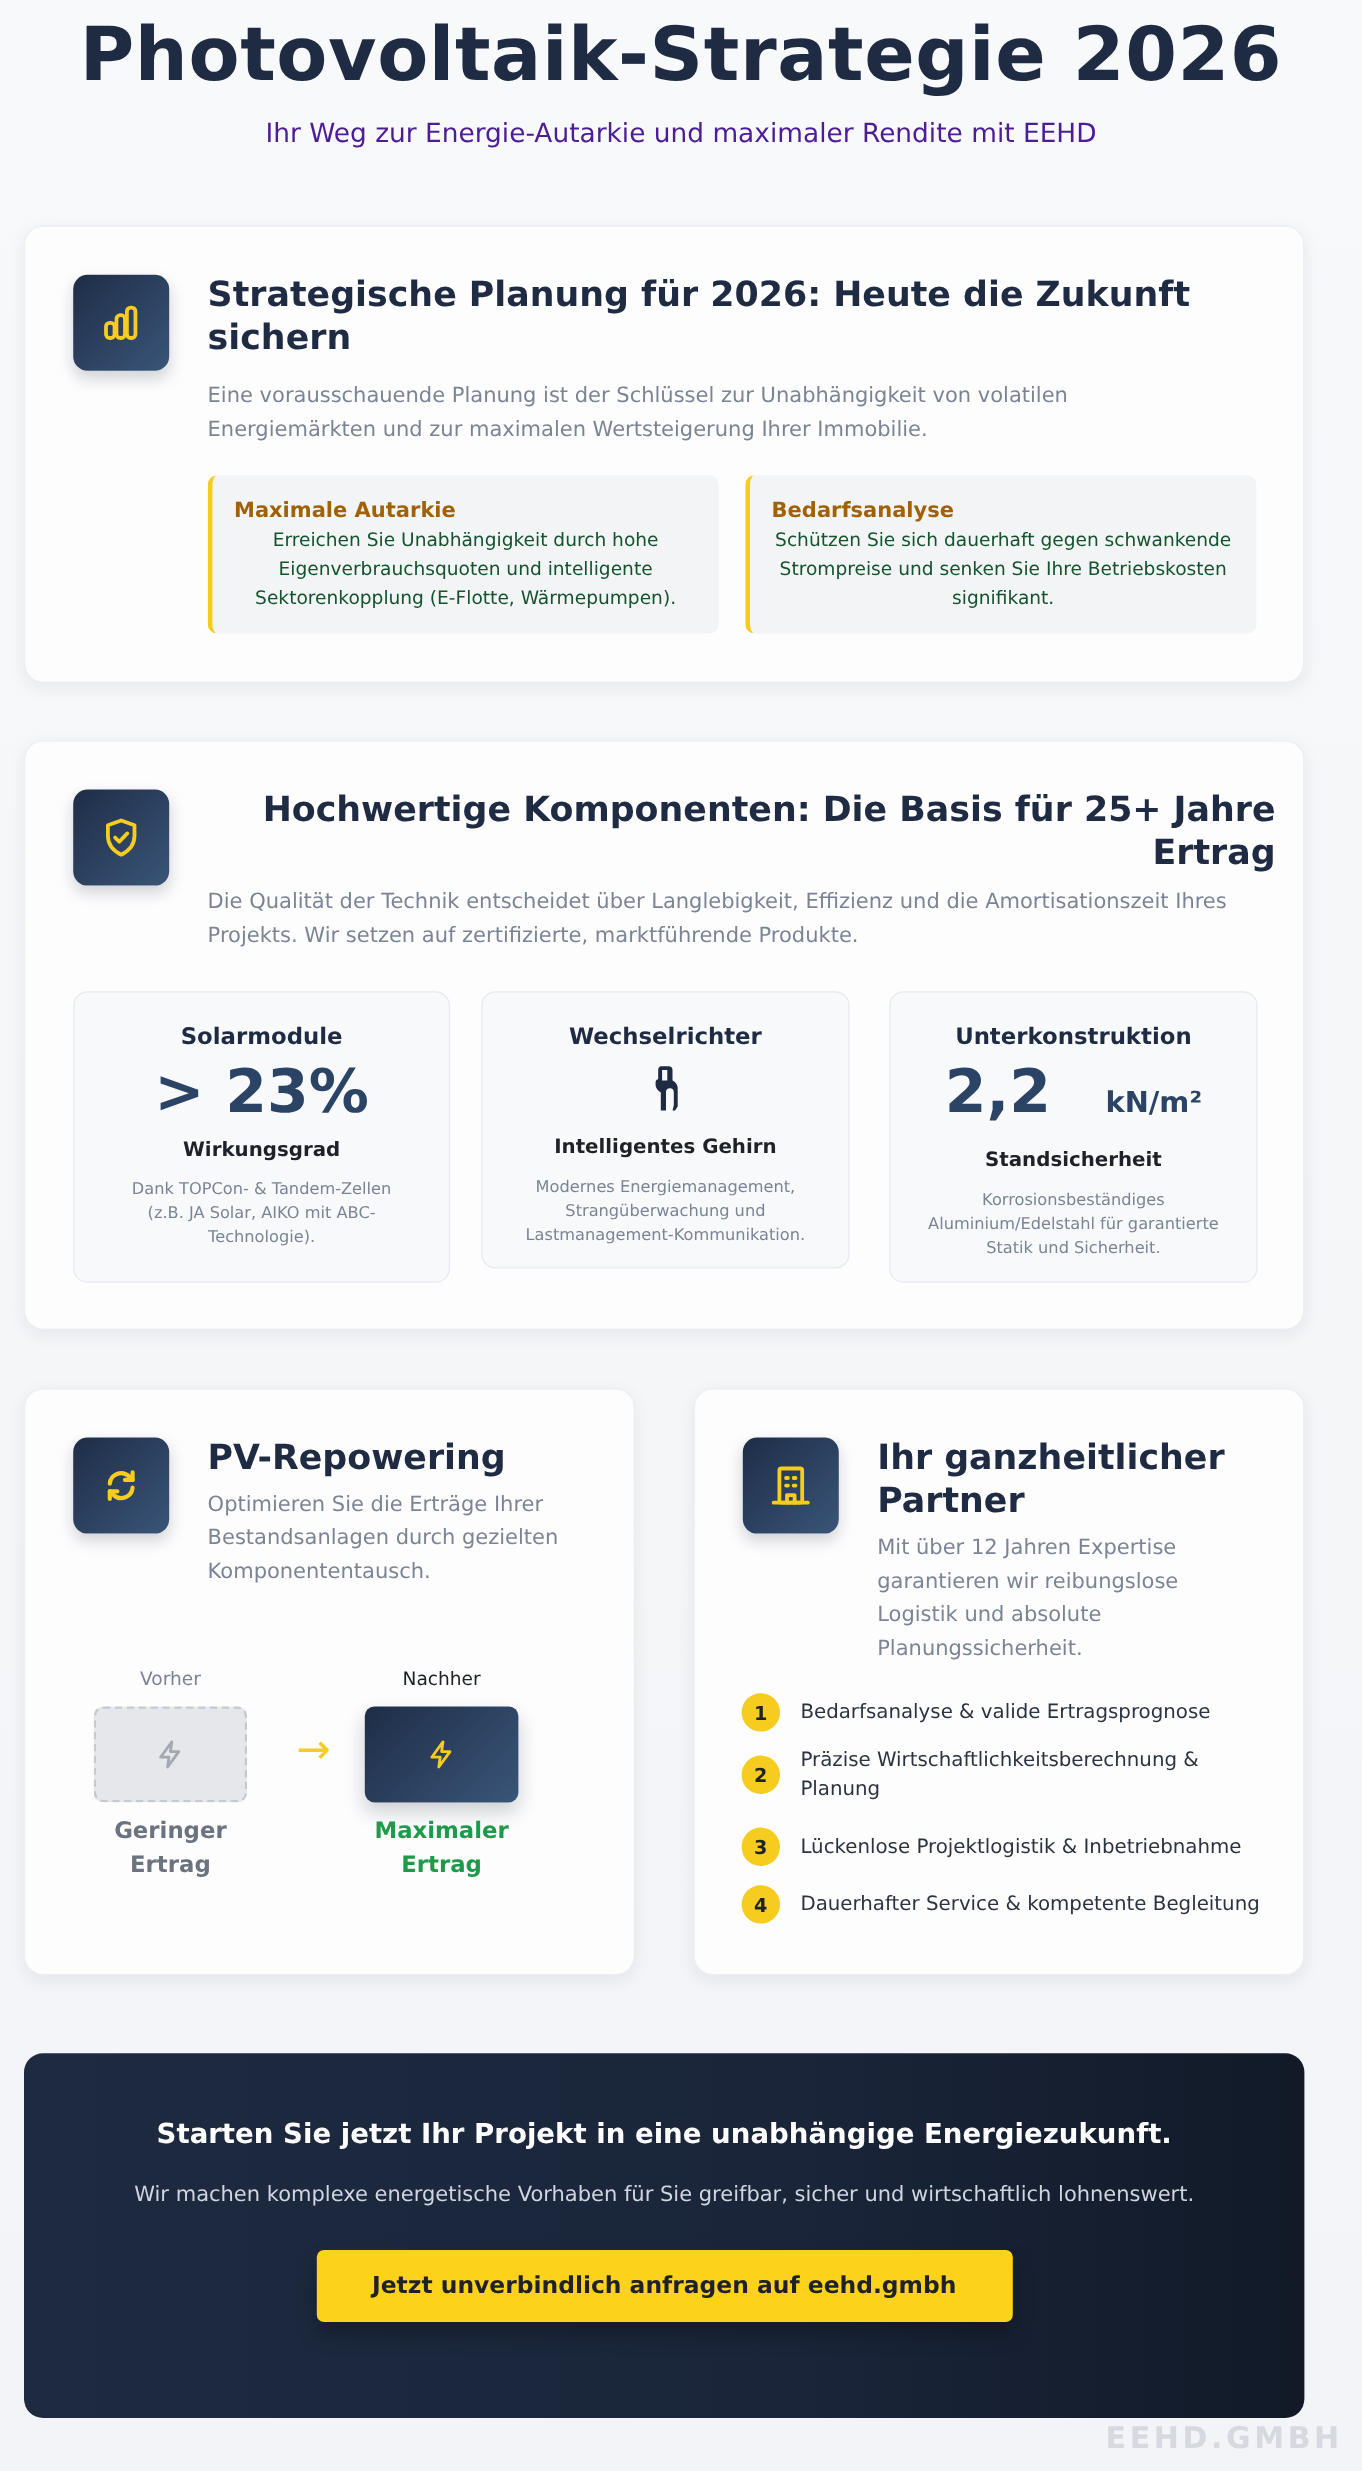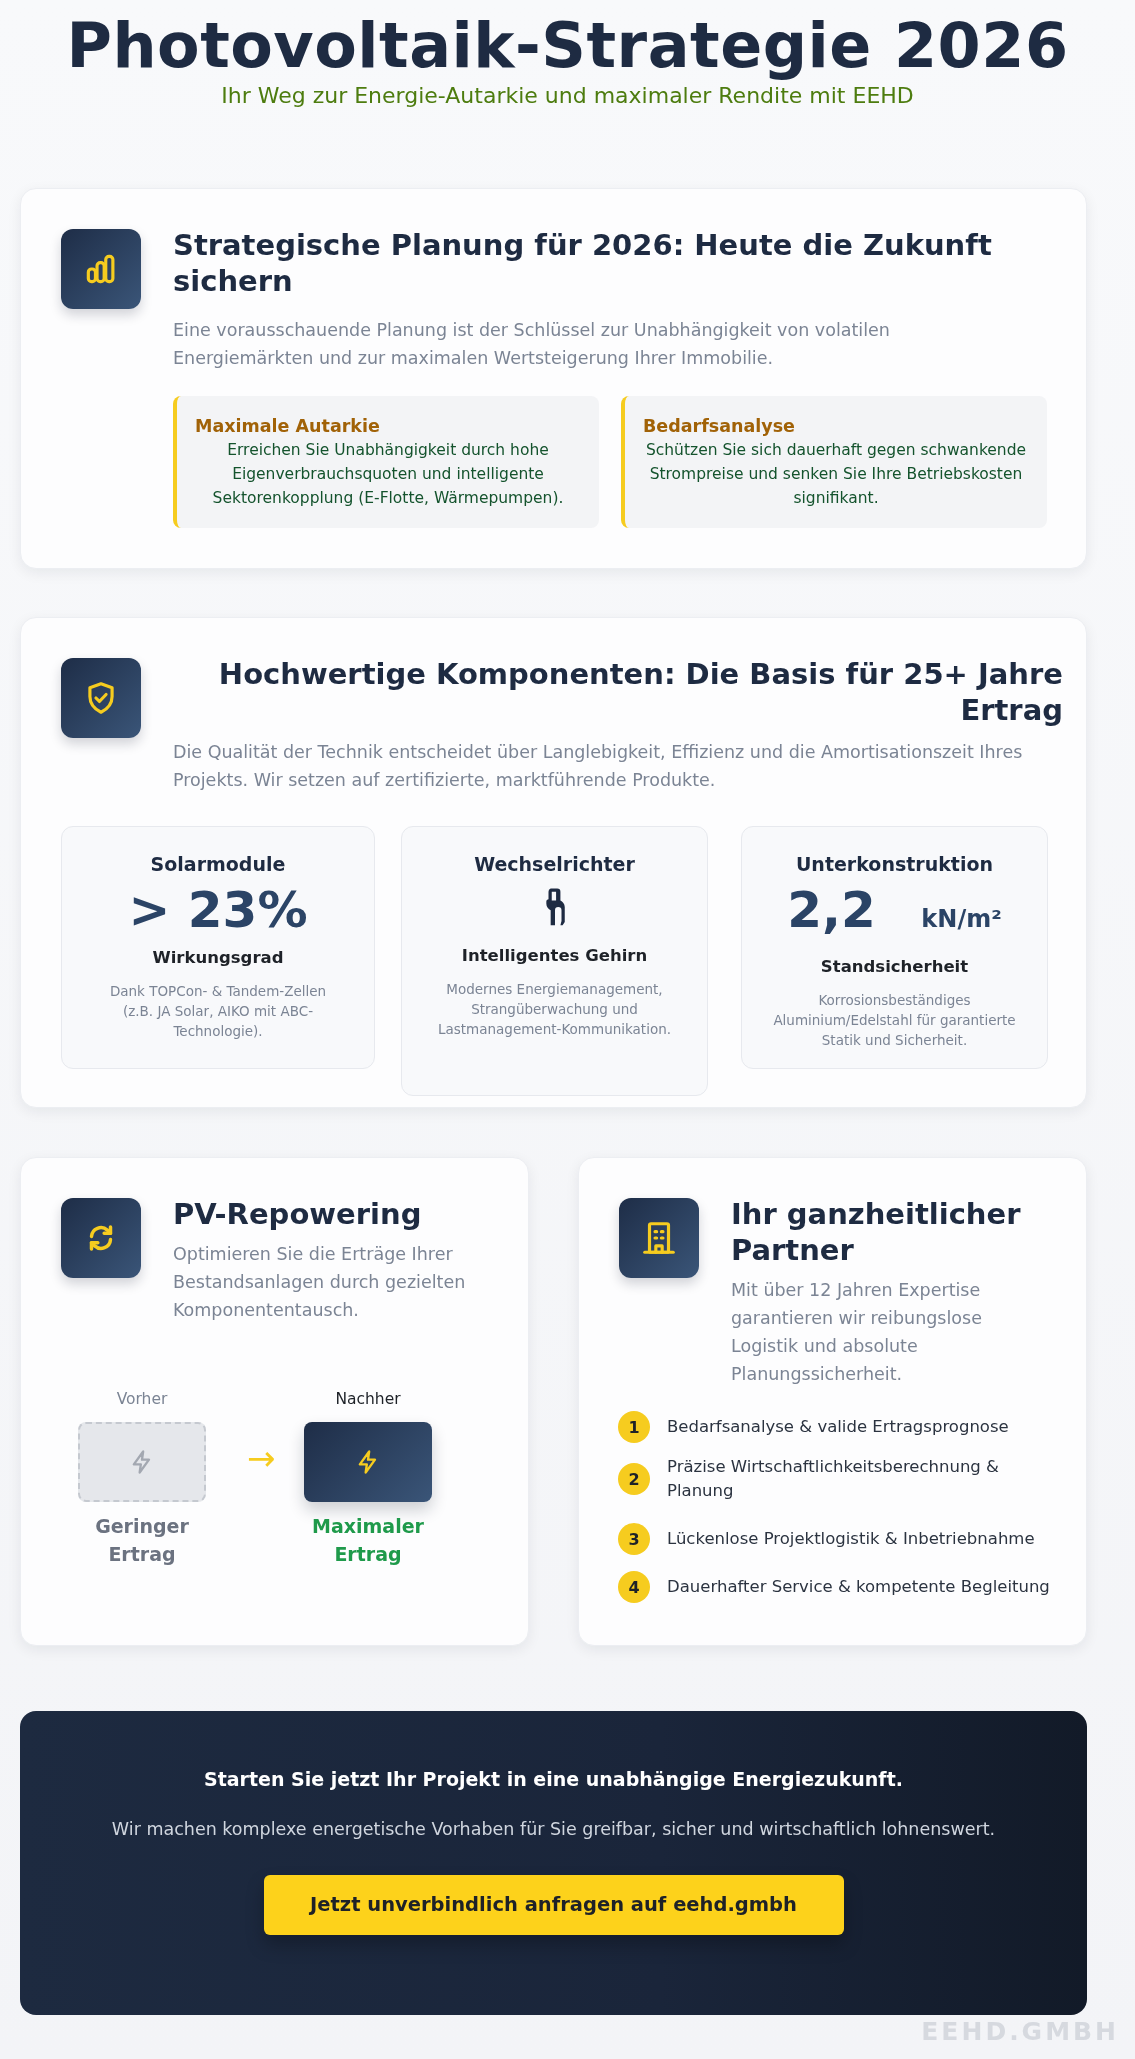--- a/index.html
+++ b/index.html
@@ -11,21 +11,21 @@
     height: 2059px;
     position: relative;
     overflow: hidden;
   }
   .header { text-align: center; padding-top: 10px; }
   .page-title {
     font-size: 62px; font-weight: bold; color: #1e2b42;
     letter-spacing: 0.5px; line-height: 72px;
   }
   .page-subtitle {
-    font-size: 22px; color: #4d7c0f; margin-top: 0; line-height: 28px;
+    font-size: 22px; color: #4c1d95; margin-top: 16px; line-height: 28px;
   }
   .card {
     position: absolute; background: #fdfdfe;
     border: 1px solid #eceef2; border-radius: 16px;
     box-shadow: 0 4px 14px rgba(15,23,42,0.07);
   }
   .icon-tile {
     position: absolute; width: 80px; height: 80px; border-radius: 12px;
     background: linear-gradient(135deg, #1e2d47 0%, #3a5578 100%);
     display: flex; align-items: center; justify-content: center;
@@ -62,21 +62,21 @@
   .step-num {
     width: 32px; height: 32px; border-radius: 50%; background: #f6cc1f; color: #1e2228;
     font-weight: bold; font-size: 16px; display: flex; align-items: center; justify-content: center; flex: none;
   }
   .step-text { margin-left: 17px; font-size: 16.5px; color: #2b3340; line-height: 24px; width: 400px; }
   .cta {
     position: absolute; left: 20px; top: 1711px; width: 1067px; height: 304px; border-radius: 16px;
     background: linear-gradient(90deg, #1d2a40 0%, #1a253a 60%, #121a28 100%);
     text-align: center;
   }
-  .cta-title { font-size: 19px; font-weight: bold; color: #ffffff; line-height: 36px; margin-top: 50px; padding: 0 96px; }
+  .cta-title { font-size: 23px; font-weight: bold; color: #ffffff; line-height: 36px; margin-top: 50px; padding: 0 96px; }
   .cta-text { font-size: 17.5px; color: #d0d6df; margin-top: 20px; line-height: 24px; }
   .cta-button {
     display: inline-block; margin-top: 34px; width: 580px; height: 60px; border-radius: 6px;
     background: #fdd21b; color: #1e2228; font-size: 19.5px; font-weight: bold; line-height: 60px;
     border: none; box-shadow: 0 10px 18px rgba(0,0,0,0.25); font-family: "DejaVu Sans", sans-serif;
   }
   .watermark {
     position: absolute; right: 16px; top: 2017px; font-size: 25px; font-weight: bold;
     color: #d6d9df; letter-spacing: 3px;
   }
@@ -119,21 +119,21 @@
   <h2 class="card-title" style="left:152px; top:38px; width:890px;text-align:right;">Hochwertige Komponenten: Die Basis für 25+ Jahre Ertrag</h2>
   <p class="card-desc" style="left:152px; top:120px; width:880px;">Die Qualität der Technik entscheidet über Langlebigkeit, Effizienz und die Amortisationszeit Ihres Projekts. Wir setzen auf zertifizierte, marktführende Produkte.</p>
 
   <div class="stat-card" style="left:40px; top:208px; width:314px; height:243px;">
     <div class="stat-title">Solarmodule</div>
     <div class="stat-value">&gt; 23%</div>
     <div class="stat-label">Wirkungsgrad</div>
     <div class="stat-desc">Dank TOPCon- &amp; Tandem-Zellen (z.B. JA Solar, AIKO mit ABC-Technologie).</div>
   </div>
 
-  <div class="stat-card" style="left:380px; top:208px; width:307px; height:270px;">
+  <div class="stat-card" style="left:380px; top:208px; width:307px; height:231px;">
     <div class="stat-title">Wechselrichter</div>
     <div class="stat-icon">
       <svg viewBox="0 0 24 40" width="26" height="46" fill="#1e2b42">
         <path d="M8 2h6a3 3 0 013 3v8c2 1 4 3 4 6v14l-2 3h-2l1-4V22c0-2-1-3-3-3-2 0-3 1-3 3v14H8V22c-2-1-4-3-4-6v-2c0-1 1-2 2-2V5a3 3 0 012-3z M9 5v8h4V5z"></path>
       </svg>
     </div>
     <div class="stat-label">Intelligentes Gehirn</div>
     <div class="stat-desc" style="padding:0 28px;">Modernes Energiemanagement, Strangüberwachung und Lastmanagement-Kommunikation.</div>
   </div>
 

